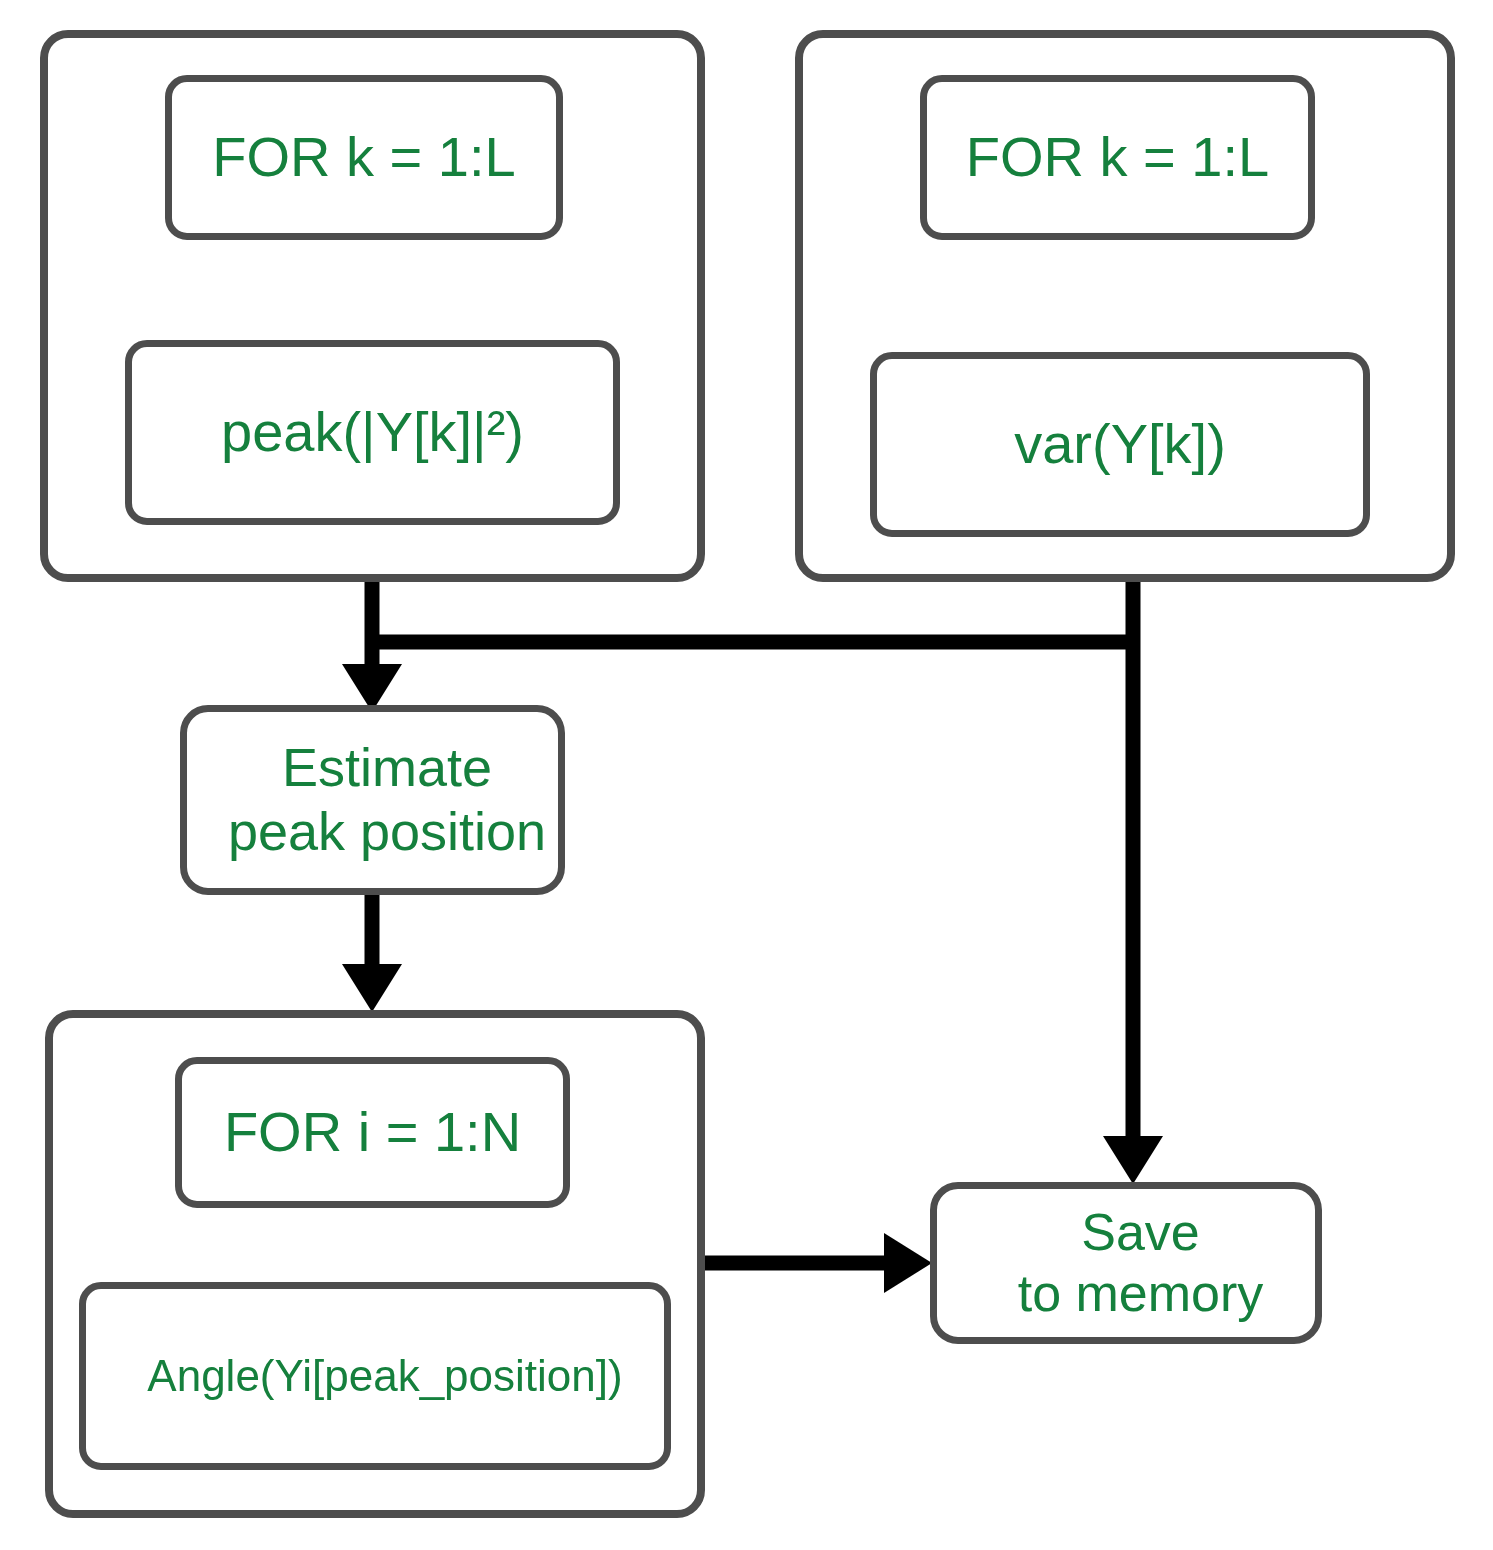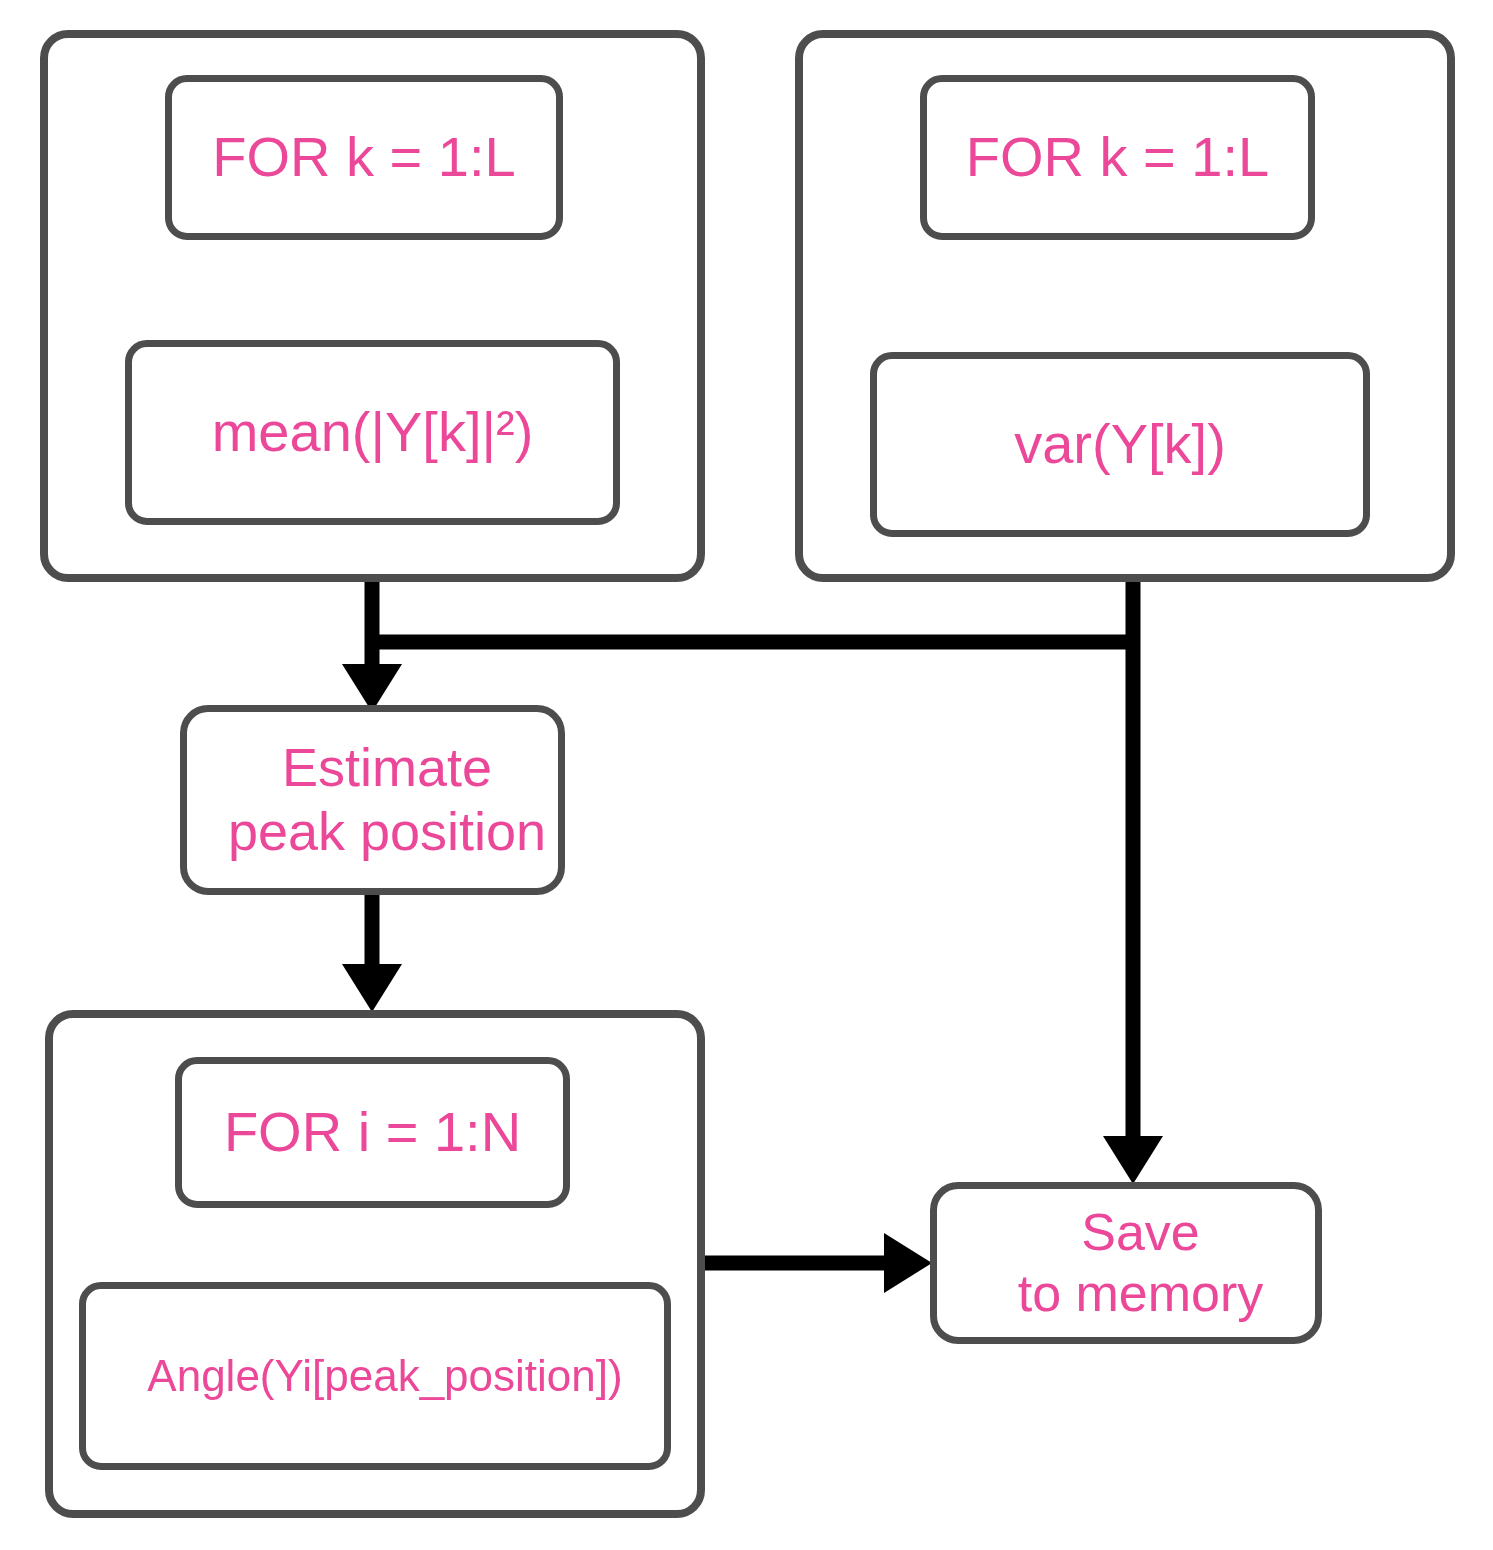--- a/index.html
+++ b/index.html
@@ -31,21 +31,21 @@
   }
   .leaf {
     display: flex;
     align-items: center;
     justify-content: center;
     text-align: center;
     padding-left: 29px;
   }
   .label {
     white-space: pre-line;
-    color: #ec4899;
+    color: #15803d;
     line-height: 1.18;
   }
   .fs-for  { font-size: 56px; }
   .fs-op   { font-size: 56px; }
   .fs-est  { font-size: 54px; }
   .fs-ang  { font-size: 44px; }
   .fs-save { font-size: 52px; }
 
   
   .group-mean  { left: 40px;  top: 30px;   width: 665px; height: 552px; }
@@ -104,21 +104,21 @@
       <line x1="703" y1="1263" x2="888" y2="1263"></line>
       <polygon points="884,1233 884,1293 932,1263"></polygon>
     </g>
   </svg>
 
   <div class="box group-mean">
     <div class="box inner-box for-box">
       <span class="label fs-for">FOR k = 1:L</span>
     </div>
     <div class="box inner-box op-box">
-      <span class="label fs-op">mean(|Y[k]|²)</span>
+      <span class="label fs-op">peak(|Y[k]|²)</span>
     </div>
   </div>
 
   <div class="box group-var">
     <div class="box inner-box for-box">
       <span class="label fs-for">FOR k = 1:L</span>
     </div>
     <div class="box inner-box op-box">
       <span class="label fs-op">var(Y[k])</span>
     </div>

